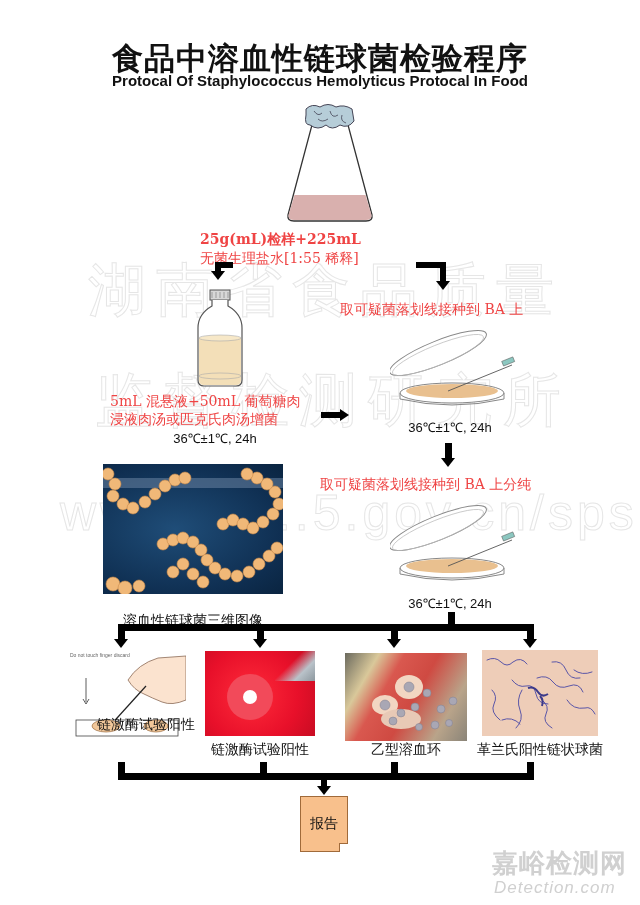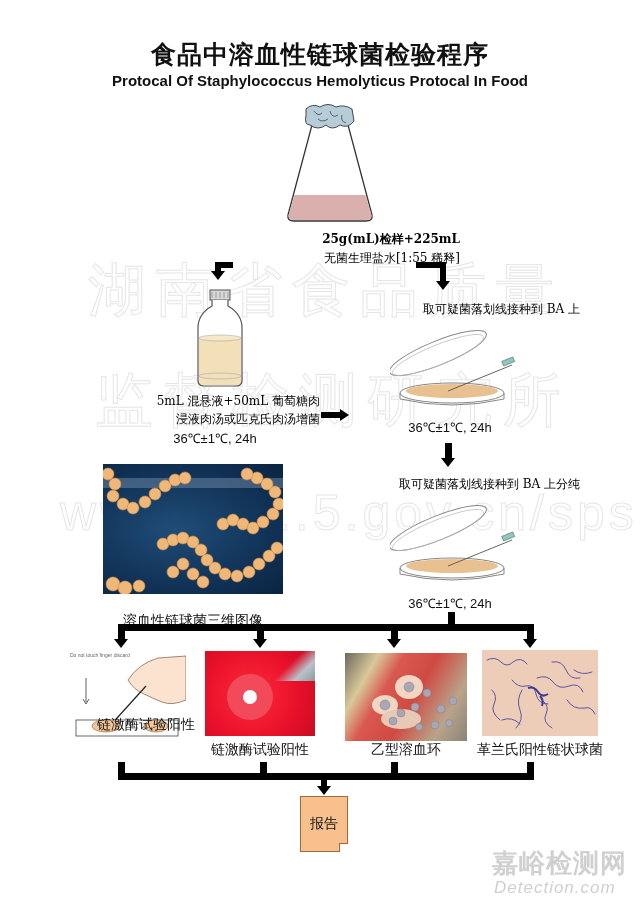--- a/index.html
+++ b/index.html
@@ -1,22 +1,22 @@
 <!DOCTYPE html>
 <html><head>
 <meta charset="utf-8">
 <style>
   * { margin: 0; padding: 0; box-sizing: border-box; }
   html, body { width: 640px; height: 905px; background: #ffffff; overflow: hidden; }
   body { position: relative; font-family: "DejaVu Sans", sans-serif; color: #111; }
   .abs { position: absolute; }
-  .title-cn { left: 0; width: 640px; top: 38px; text-align: center; font-size: 25px; font-weight: bold; letter-spacing: 1px; color: #111; }
+  .title-cn { left: 0; width: 640px; top: 38px; text-align: center; font-size: 31px; font-weight: bold; letter-spacing: 1px; color: #111; }
   .title-en { left: 0; width: 640px; top: 72px; text-align: center; font-family: "Liberation Sans", sans-serif; font-size: 15px; font-weight: bold; color: #111; }
   .serif { font-family: "DejaVu Serif", "Liberation Serif", serif; }
-  .step-text { font-size: 12px; line-height: 18px; text-align: right; color: #000000; }
+  .step-text { font-size: 14px; line-height: 18px; text-align: left; color: #ef4444; }
   .temp { font-family: "Liberation Sans", sans-serif; font-size: 13px; text-align: center; }
   .bar { position: absolute; background: #000; }
   .arrow-down { position: absolute; width: 0; height: 0; border-left: 7px solid transparent; border-right: 7px solid transparent; border-top: 9px solid #000; }
   .arrow-right { position: absolute; width: 0; height: 0; border-top: 6px solid transparent; border-bottom: 6px solid transparent; border-left: 9px solid #000; }
   .watermark { position: absolute; color: transparent; -webkit-text-stroke: 1px #e6e6e6; font-size: 58px; letter-spacing: 10px; white-space: nowrap; }
   .photo { position: absolute; overflow: hidden; }
   .caption { position: absolute; font-size: 14px; text-align: center; white-space: nowrap; }
   .report { position: absolute; left: 300px; top: 796px; width: 48px; height: 56px; background: #f8c08c; border: 1px solid #a06a3a; display: flex; align-items: center; justify-content: center; font-size: 14px; }
   .report::after { content: ""; position: absolute; right: -1px; bottom: -1px; width: 8px; height: 8px; background: #fff; border-left: 1px solid #a06a3a; border-top: 1px solid #a06a3a; }
   .logo-cn { position: absolute; left: 492px; top: 846px; font-size: 26px; color: #d0d0d0; letter-spacing: 1px; font-weight: bold; }

